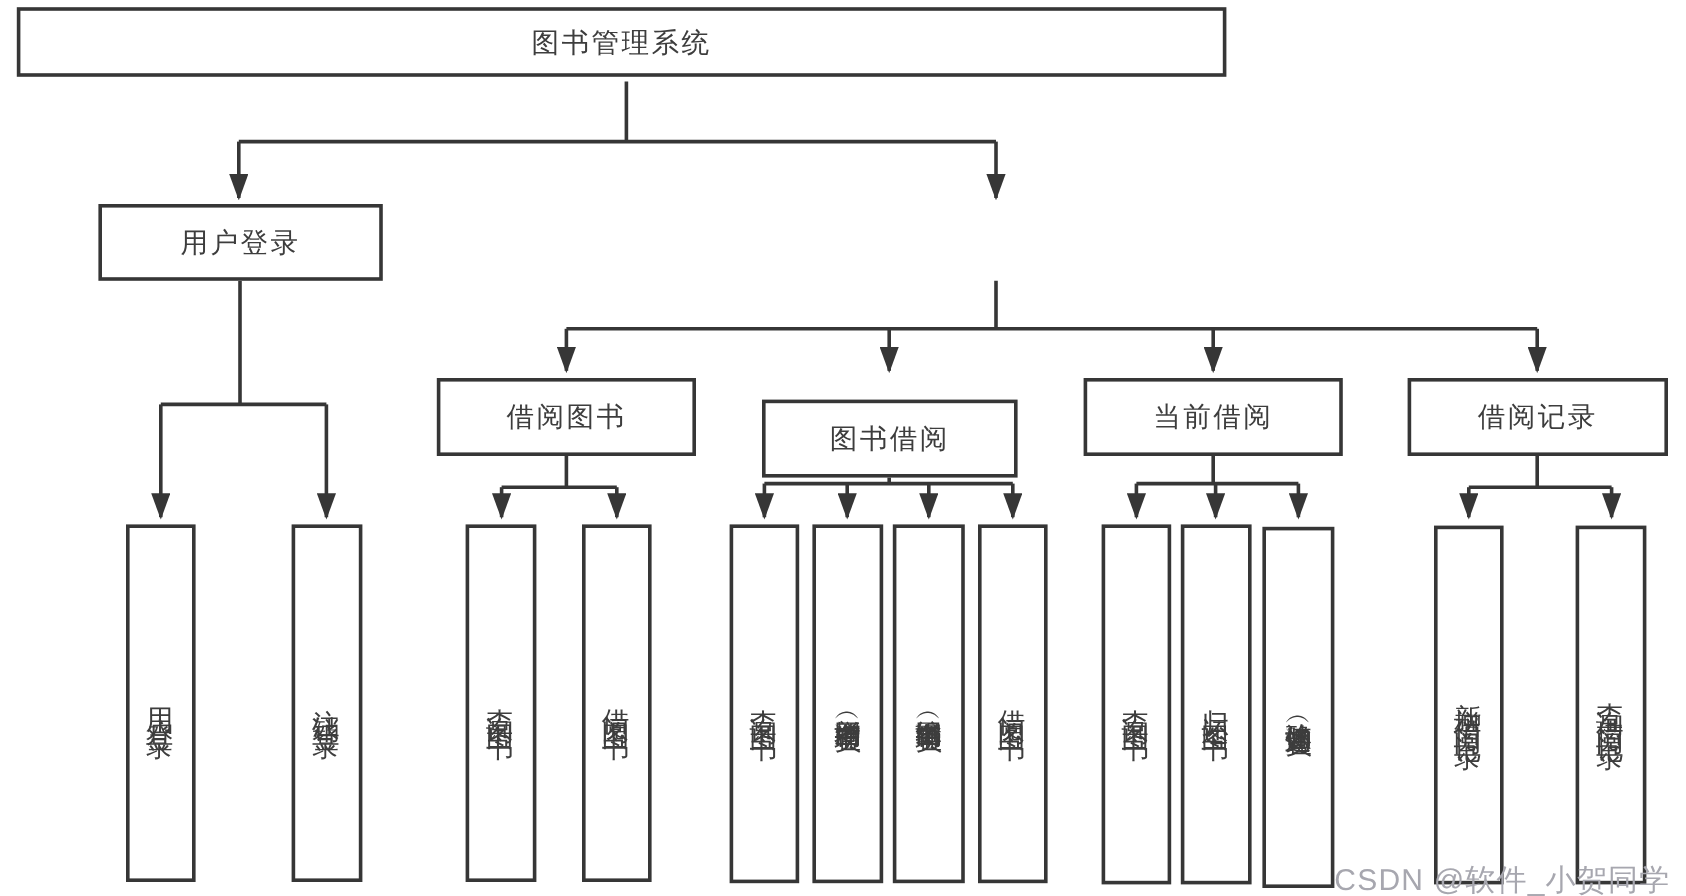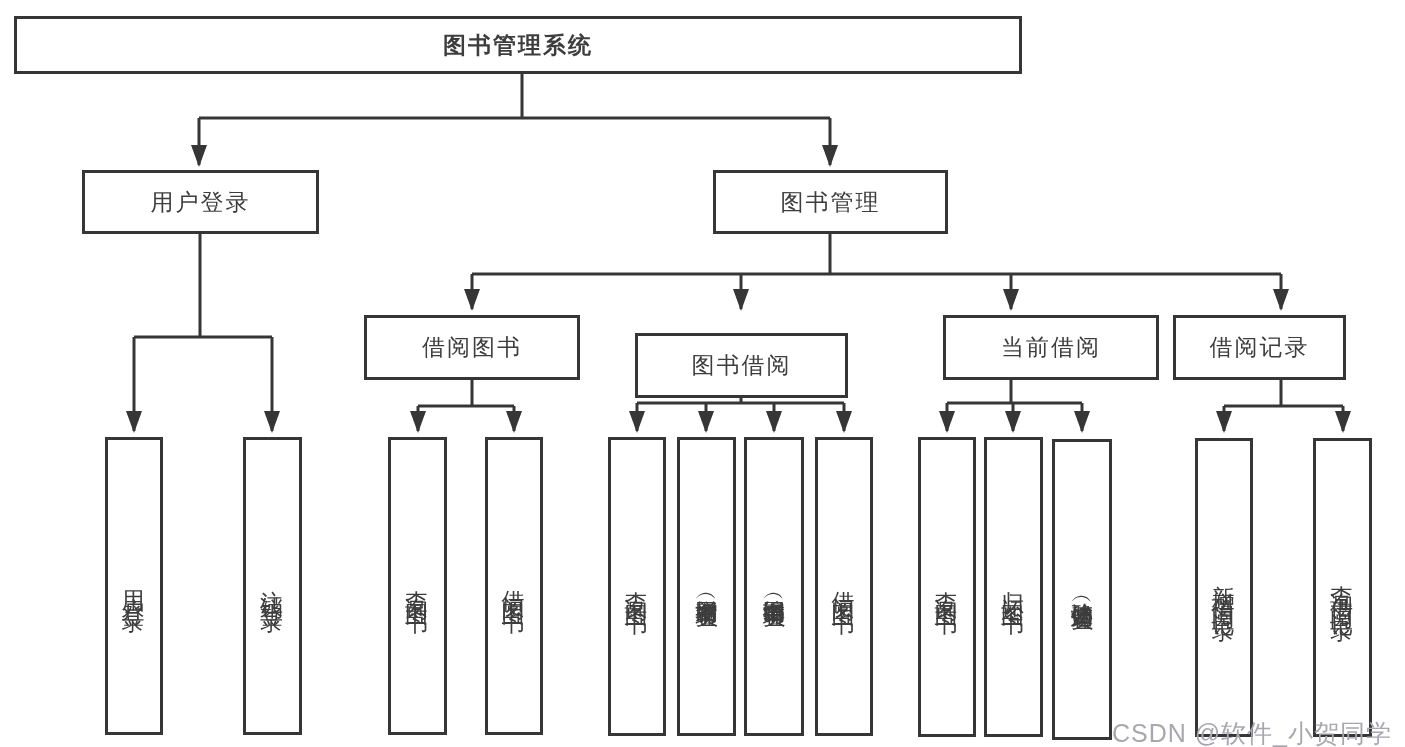--- a/index.html
+++ b/index.html
@@ -96,41 +96,38 @@
     <path d="M1011 380 V403 M947 403 H1082"></path>
     <path d="M947 403 V431" marker-end="url(#arw)"></path>
     <path d="M1013 403 V431" marker-end="url(#arw)"></path>
     <path d="M1082 403 V431" marker-end="url(#arw)"></path>
 
     <path d="M1281 380 V406 M1224 406 H1343"></path>
     <path d="M1224 406 V431" marker-end="url(#arw)"></path>
     <path d="M1343 406 V431" marker-end="url(#arw)"></path>
   </svg>
 
-  <div class="node" style="left:14px; top:16px; width:1008px; height:58px;font-weight:bold;">
+  <div class="node" style="left:14px; top:6px; width:1008px; height:58px;">
     <span class="hlabel">图书管理系统</span>
   </div>
 
   <div class="node" style="left:82px; top:170px; width:237px; height:64px;">
     <span class="hlabel">用户登录</span>
-  </div>
-  <div class="node" style="left:713px; top:170px; width:235px; height:64px;">
-    <span class="hlabel">图书管理</span>
   </div>
 
   <div class="node" style="left:364px; top:315px; width:216px; height:65px;">
     <span class="hlabel">借阅图书</span>
   </div>
   <div class="node" style="left:635px; top:333px; width:213px; height:65px;">
     <span class="hlabel">图书借阅</span>
   </div>
-  <div class="node" style="left:943px; top:315px; width:216px; height:65px;">
+  <div class="node" style="left:903px; top:315px; width:216px; height:65px;">
     <span class="hlabel">当前借阅</span>
   </div>
-  <div class="node" style="left:1173px; top:315px; width:173px; height:65px;">
+  <div class="node" style="left:1173px; top:315px; width:217px; height:65px;">
     <span class="hlabel">借阅记录</span>
   </div>
 
   <div class="node vbox" style="left:105px; top:437px; width:58px; height:298px;">
     <span class="vtext">用户登录</span>
   </div>
   <div class="node vbox" style="left:243px; top:437px; width:59px; height:298px;">
     <span class="vtext">注销登录</span>
   </div>
 

